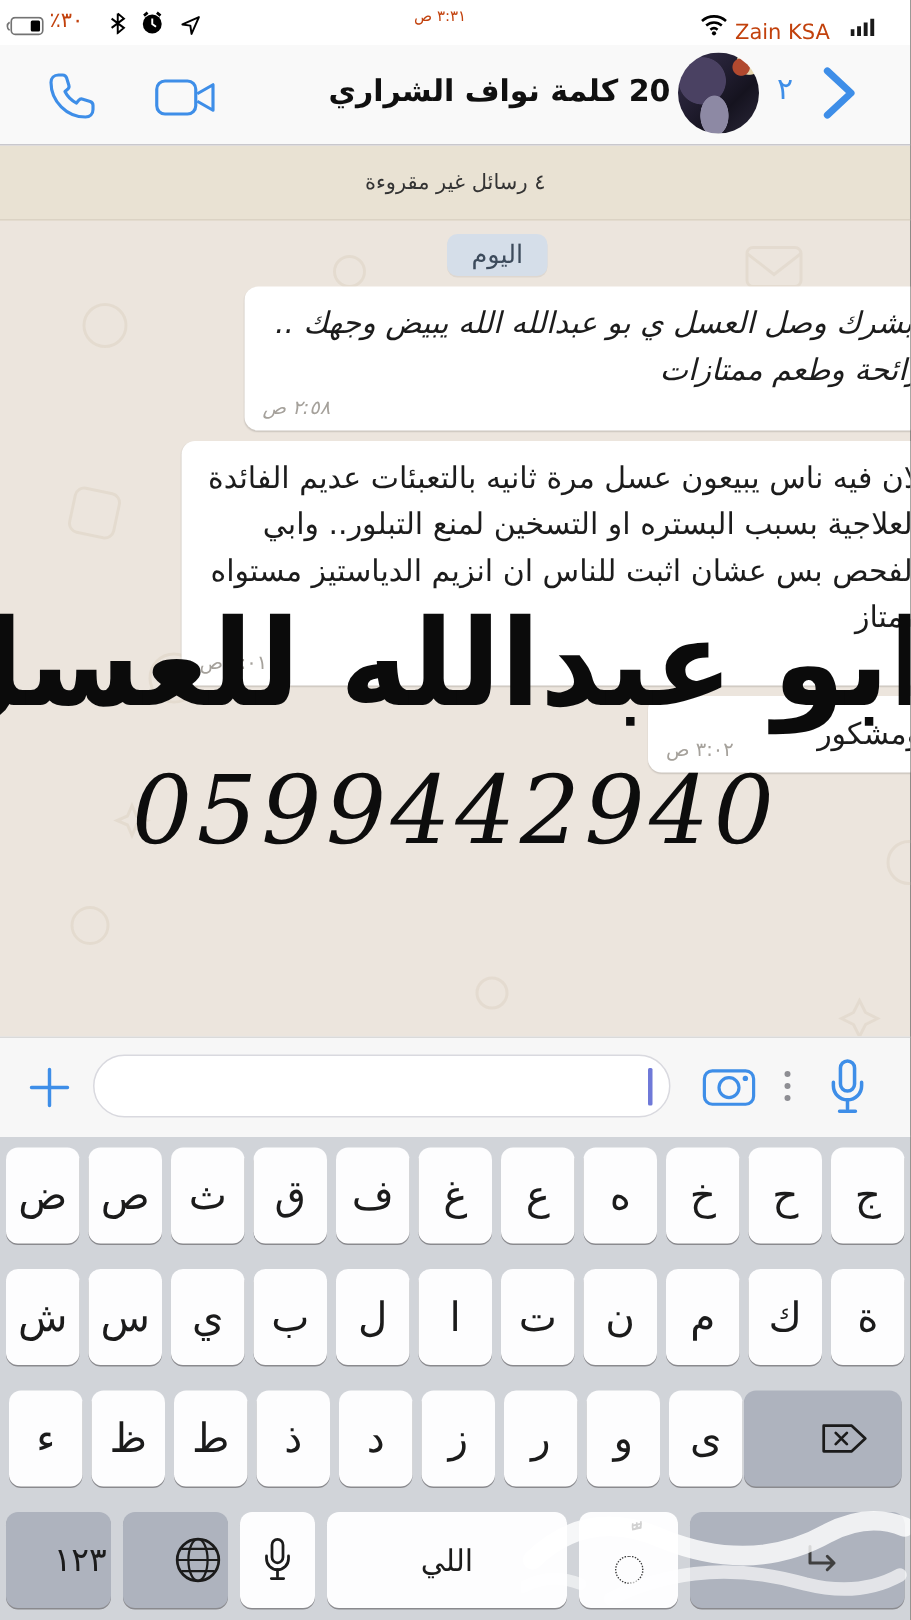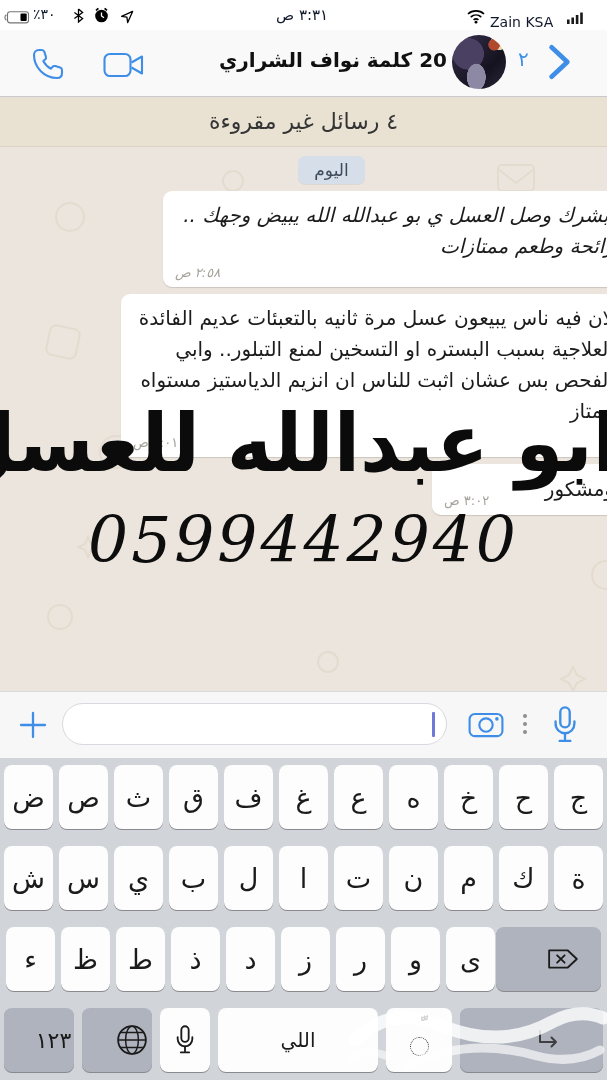--- a/index.html
+++ b/index.html
@@ -1,38 +1,38 @@
 <!DOCTYPE html>
 <html><head>
 <meta charset="utf-8">
 <style>
   html,body{margin:0;padding:0;background:#444;}
   .screen{position:relative;width:607px;height:1080px;overflow:hidden;
     background:#ECE5DD;font-family:"DejaVu Sans",sans-serif;-webkit-font-smoothing:antialiased;}
   
   .status-bar{position:absolute;top:0;left:0;width:607px;height:30px;background:#fff;z-index:10;}
   .status-bar .abs{position:absolute;}
-  .st-text{font-size:14px;color:#0f172a;}
+  .st-text{font-size:14px;color:#c2410c;}
   
   .nav-bar{position:absolute;top:30px;left:0;width:607px;height:66px;background:#F9F9F9;
     border-bottom:1px solid #C9C8CD;z-index:10;}
   .nav-bar .abs{position:absolute;}
   .nav-title{font-size:20px;font-weight:bold;color:#101010;direction:rtl;white-space:nowrap;}
   .nav-badge{font-size:20px;color:#3E8EE8;}
   .avatar{width:54px;height:54px;border-radius:50%;overflow:hidden;
     background:
       radial-gradient(circle at 78% 18%, #b1492f 0 9%, rgba(0,0,0,0) 10%),
       radial-gradient(circle at 88% 12%, #e7d7ae 0 12%, rgba(0,0,0,0) 13%),
       radial-gradient(ellipse at 45% 78%, #8d89a4 0 22%, rgba(0,0,0,0) 23%),
       radial-gradient(circle at 30% 35%, #4a4162 0 30%, rgba(0,0,0,0) 31%),
       linear-gradient(135deg,#37304e,#15131f 65%,#2a2739);}
   
   .unread-banner{position:absolute;top:97px;left:0;width:607px;height:49px;background:#E9E2D3;
     border-bottom:1px solid #DBD3C4;display:flex;align-items:center;justify-content:center;z-index:3;}
-  .unread-banner span{font-size:22px;color:#343434;direction:rtl;}
+  .unread-banner span{font-size:14px;color:#343434;direction:rtl;}
   
   .chat{position:absolute;top:147px;left:0;width:607px;height:544px;z-index:2;
     display:flex;flex-direction:column;align-items:flex-end;padding:9px 7px;box-sizing:border-box;gap:7px;margin-left:28px;}
   .doodles{position:absolute;inset:0;z-index:0;}
   .date-pill{align-self:center;background:#D5DEE9;color:#3D4B5C;border-radius:7px;
     font-size:17px;padding:4px 16px;z-index:1;box-shadow:0 1px 0 rgba(0,0,0,0.06);}
   .bubble{position:relative;background:#fff;border-radius:9px;z-index:1;
     box-shadow:0 1px 1px rgba(0,0,0,0.14);box-sizing:border-box;}
   .msg-text{font-size:20px;line-height:31px;color:#1c1c1c;direction:rtl;text-align:right;}
   .msg-time{position:absolute;left:12px;bottom:7px;font-size:13px;color:#A5A19B;direction:ltr;white-space:nowrap;}
@@ -97,21 +97,21 @@
         <path d="M3 3.4 L5.4 1.4 M14 3.4 L11.6 1.4" stroke="#000" stroke-width="1.8" fill="none"></path>
         <circle cx="8.5" cy="9" r="6.3" fill="#000"></circle>
         <path d="M8.5 5.4 V9 L11 10.8" stroke="#fff" stroke-width="1.3" fill="none"></path>
       </svg>
     </span>
     <span class="abs" style="left:120px;top:9px;">
       <svg width="14" height="14" viewBox="0 0 14 14">
         <path d="M12.6 1.4 L1.6 6.3 L6.9 7.1 L7.7 12.6 Z" fill="none" stroke="#000" stroke-width="1.3" stroke-linejoin="round"></path>
       </svg>
     </span>
-    <span class="abs st-text" style="left:276px;top:6px;direction:ltr;font-size:15px;">٣:٣١ ص</span>
+    <span class="abs st-text" style="left:276px;top:6px;direction:ltr;font-size:10px;">٣:٣١ ص</span>
     <span class="abs" style="left:466px;top:9px;">
       <svg width="20" height="15" viewBox="0 0 20 15">
         <path d="M2 5 C6.4 0.9 13.6 0.9 18 5" fill="none" stroke="#000" stroke-width="1.7"></path>
         <path d="M4.8 8 C7.9 5.3 12.1 5.3 15.2 8" fill="none" stroke="#000" stroke-width="1.7"></path>
         <path d="M7.6 10.8 C9 9.6 11 9.6 12.4 10.8" fill="none" stroke="#000" stroke-width="1.7"></path>
         <circle cx="10" cy="13.2" r="1.4" fill="#000"></circle>
       </svg>
     </span>
     <span class="abs st-text" style="left:490px;top:14px;">Zain KSA</span>
     <span class="abs" style="left:567px;top:9px;">

